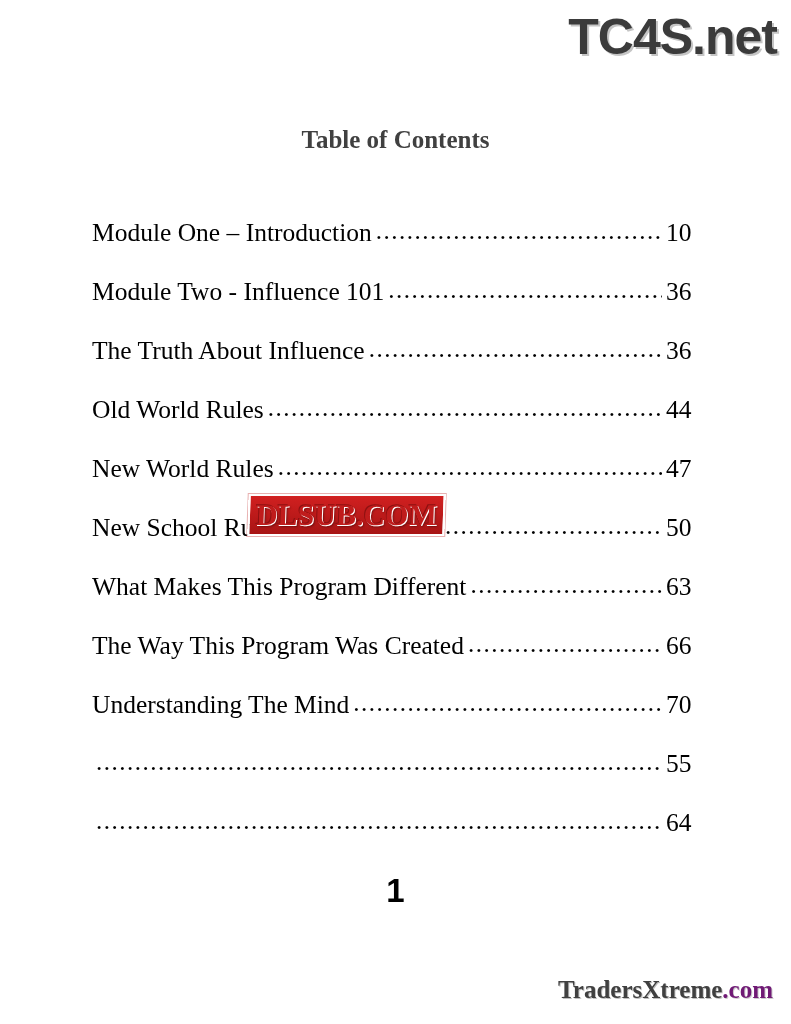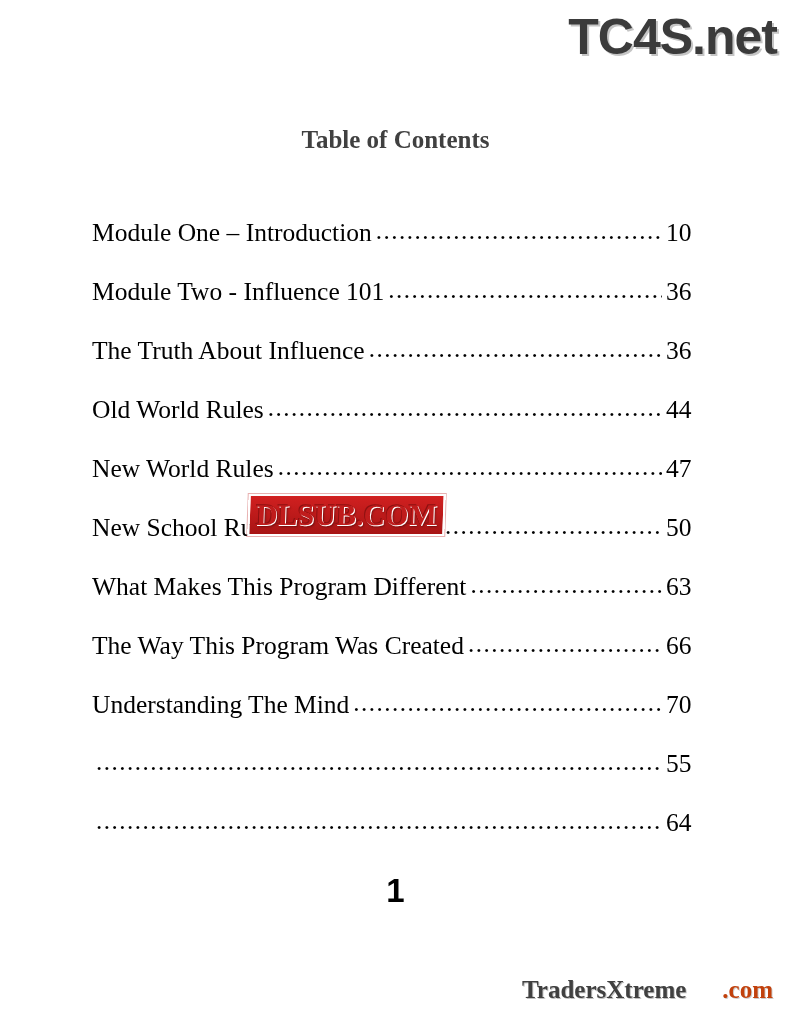--- a/index.html
+++ b/index.html
@@ -129,23 +129,22 @@
     right: 18px;
     font-family: "Liberation Serif", serif;
     font-weight: bold;
     font-size: 25px;
   }
   .bottom-brand .brand-red {
     color: #404040;
     text-shadow: 1px 1px 0 rgba(0,0,0,0.25);
   }
   .bottom-brand .brand-dark {
-    color: #c2410c;
+    color: #701a75;
     text-shadow: 1px 1px 0 rgba(0,0,0,0.2);
-    margin-left: 36px;
   }
 </style>
 </head>
 <body>
 
 <div class="page">
 
   <div class="top-watermark">TC4S.net</div>
 
   <div class="doc-title">Table of Contents</div>

